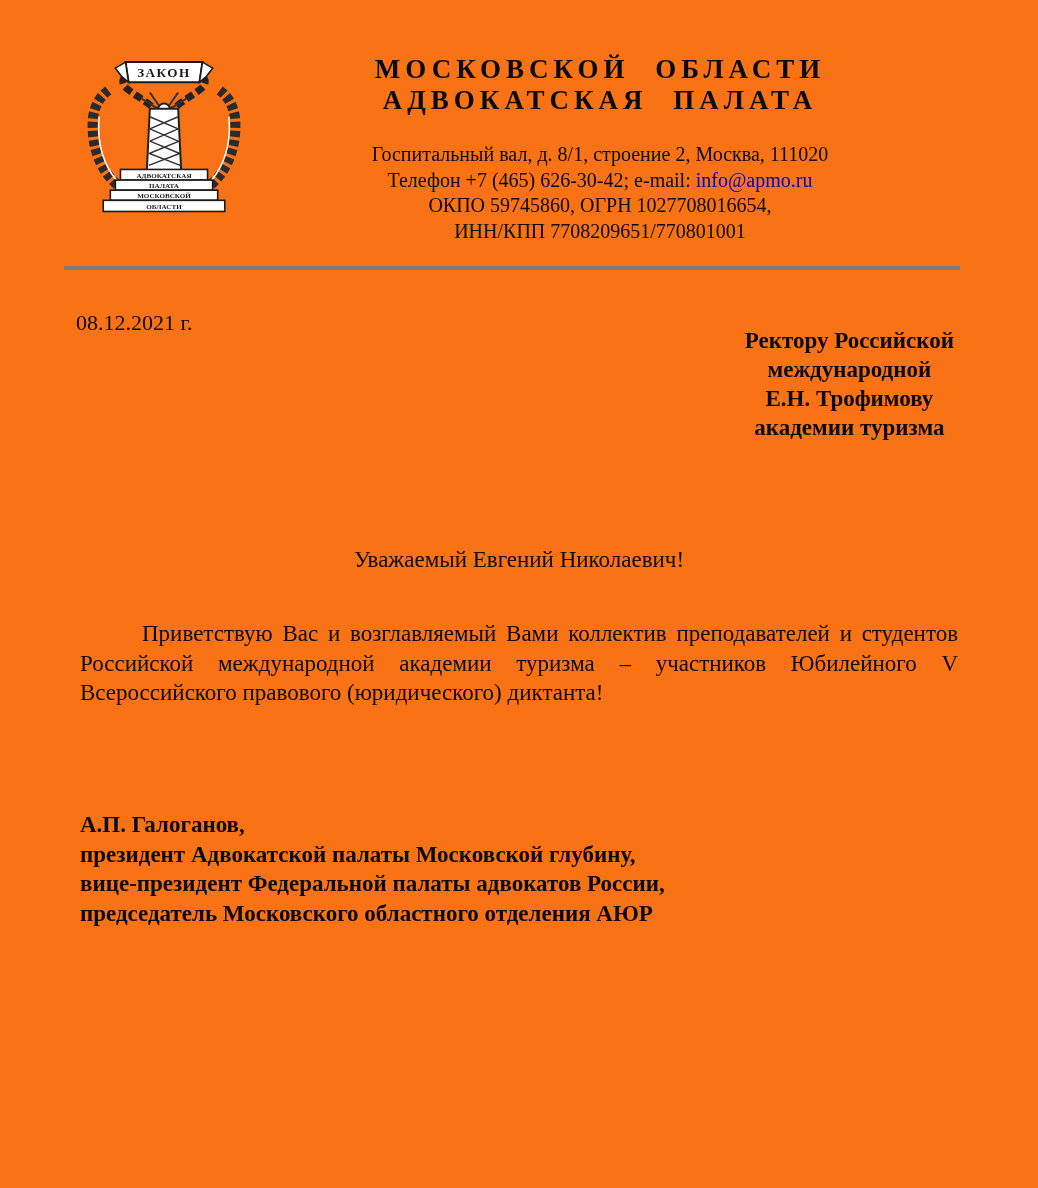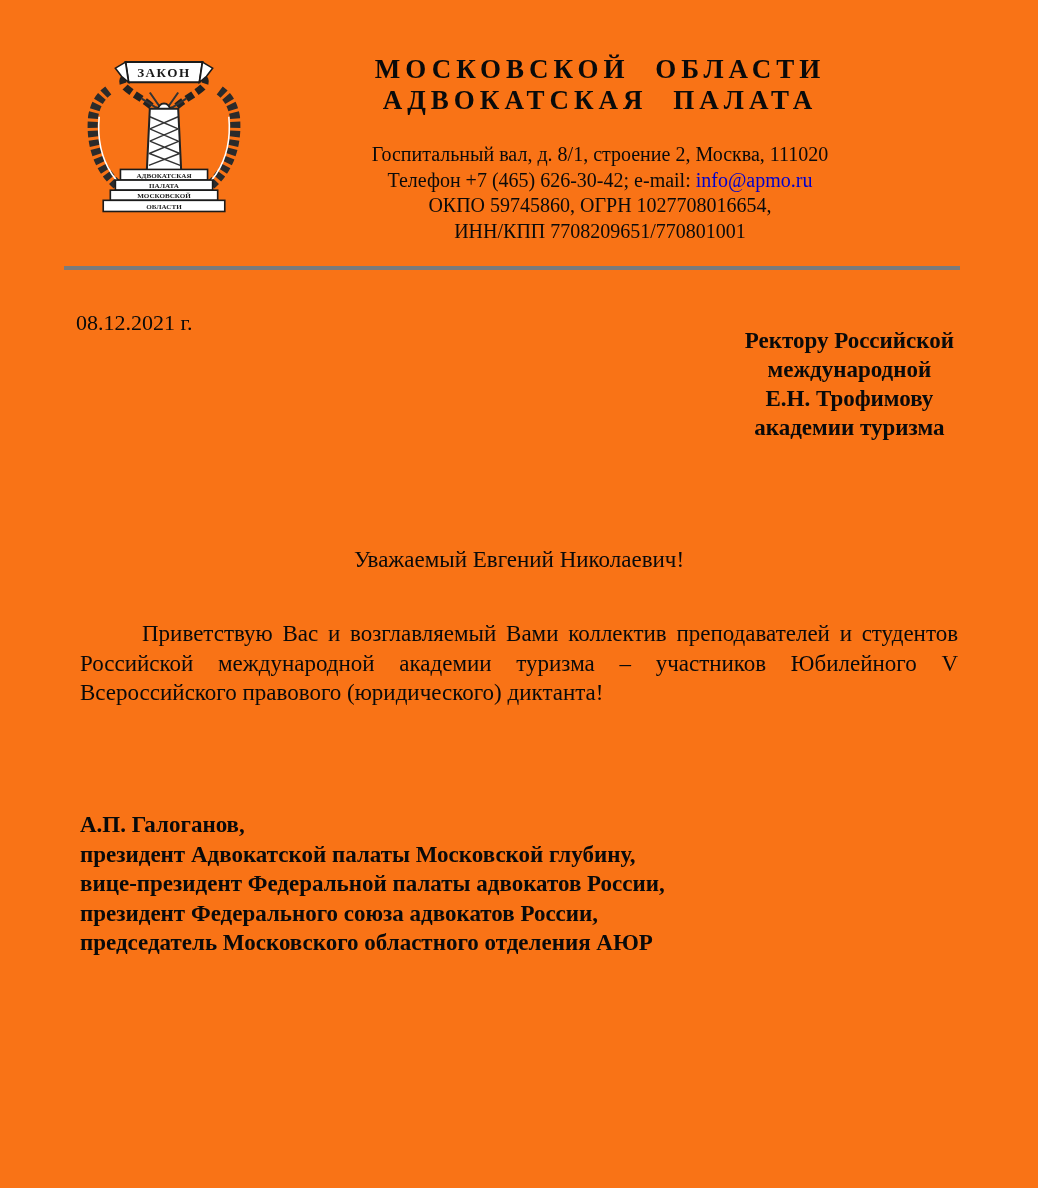--- a/index.html
+++ b/index.html
@@ -184,17 +184,16 @@
   <div class="salutation">Уважаемый Евгений Николаевич!</div>
 
   <div class="letter-text">
     <p>Приветствую Вас и возглавляемый Вами коллектив преподавателей и студентов Российской международной академии туризма – участников Юби­лейного V Всероссийского правового (юридического) диктанта!</p>
   </div>
 
   <div class="signature">
     <div>А.П. Галоганов,</div>
     <div>президент Адвокатской палаты Московской глубину,</div>
     <div>вице-президент Федеральной палаты адвокатов России,</div>
-    <div>президент Федерального союза адвокатов России,</div>
     <div>председатель Московского областного отделения АЮР</div>
   </div>
 
 </div>
 
 </body></html>

